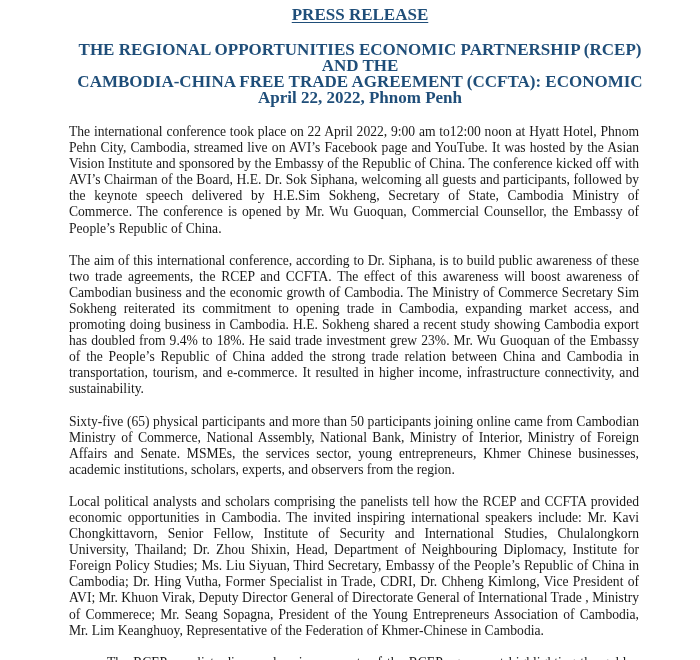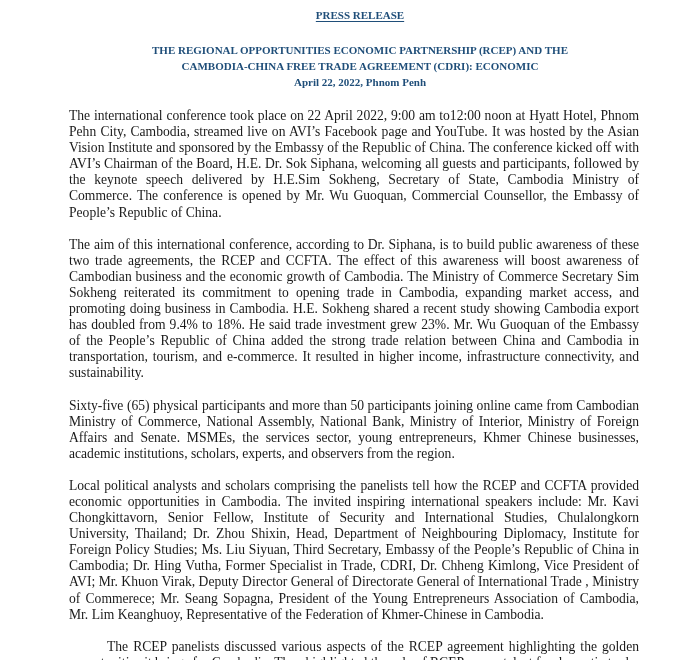--- a/index.html
+++ b/index.html
@@ -18,21 +18,21 @@
     left: 69px;
     top: 0;
     width: 582px;
     font-family: "Liberation Serif", "DejaVu Serif", serif;
     color: #1a1a1a;
   }
   .heading-block {
     text-align: center;
     color: #1f4e79;
     font-weight: bold;
-    font-size: 11px;
+    font-size: 17px;
     line-height: 16px;
   }
   .press-label {
     display: inline-block;
     margin-top: 7px;
     text-decoration: underline;
     text-decoration-thickness: 1px;
     text-underline-offset: 2px;
   }
   .title {
@@ -57,21 +57,21 @@
   }
 </style>
 </head>
 <body>
 
 <div class="page">
   <div class="heading-block" style="color: rgb(31, 78, 121);">
     <div class="press-label">PRESS RELEASE</div>
     <div class="title">
       <div>THE REGIONAL OPPORTUNITIES ECONOMIC PARTNERSHIP (RCEP) AND THE</div>
-      <div>CAMBODIA-CHINA FREE TRADE AGREEMENT (CDRI): ECONOMIC</div>
+      <div>CAMBODIA-CHINA FREE TRADE AGREEMENT (CCFTA): ECONOMIC</div>
     </div>
     <div class="dateline">April 22, 2022, Phnom Penh</div>
   </div>
 
   <div class="body-text">
     <p class="para">The international conference took place on 22 April 2022, 9:00 am to12:00 noon at Hyatt Hotel, Phnom Pehn City, Cambodia, streamed live on AVI’s Facebook page and YouTube. It was hosted by the Asian Vision Institute and sponsored by the Embassy of the Republic of China. The conference kicked off with AVI’s Chairman of the Board, H.E. Dr. Sok Siphana, welcoming all guests and participants, followed by the keynote speech delivered by H.E.Sim Sokheng, Secretary of State, Cambodia Ministry of Commerce. The conference is opened by Mr. Wu Guoquan, Commercial Counsellor, the Embassy of People’s Republic of China.</p>
     <p class="para">The aim of this international conference, according to Dr. Siphana, is to build public awareness of these two trade agreements, the RCEP and CCFTA. The effect of this awareness will boost awareness of Cambodian business and the economic growth of Cambodia. The Ministry of Commerce Secretary Sim Sokheng reiterated its commitment to opening trade in Cambodia, expanding market access, and promoting doing business in Cambodia. H.E. Sokheng shared a recent study showing Cambodia export has doubled from 9.4% to 18%. He said trade investment grew 23%. Mr. Wu Guoquan of the Embassy of the People’s Republic of China added the strong trade relation between China and Cambodia in transportation, tourism, and e-commerce. It resulted in higher income, infrastructure connectivity, and sustainability.</p>
     <p class="para">Sixty-five (65) physical participants and more than 50 participants joining online came from Cambodian Ministry of Commerce, National Assembly, National Bank, Ministry of Interior, Ministry of Foreign Affairs and Senate.  MSMEs, the services sector, young entrepreneurs, Khmer Chinese businesses, academic institutions, scholars, experts, and observers from the region.</p>
     <p class="para">Local political analysts and scholars comprising the panelists tell how the RCEP and CCFTA provided economic opportunities in Cambodia. The invited inspiring international speakers include: Mr. Kavi Chongkittavorn, Senior Fellow, Institute of Security and International Studies, Chulalongkorn University, Thailand; Dr. Zhou Shixin, Head, Department of Neighbouring Diplomacy, Institute for Foreign Policy Studies; Ms. Liu Siyuan, Third Secretary, Embassy of the People’s Republic of China in Cambodia; Dr. Hing Vutha, Former Specialist in Trade, CDRI, Dr. Chheng Kimlong, Vice President of AVI; Mr. Khuon Virak, Deputy Director General of Directorate General of International Trade , Ministry of Commerece; Mr. Seang Sopagna, President of the Young Entrepreneurs Association of Cambodia, Mr. Lim Keanghuoy, Representative of the Federation of Khmer-Chinese in Cambodia.</p>
     <p class="para indent">The RCEP panelists discussed various aspects of the RCEP agreement highlighting the golden opportunities it brings for Cambodia. They highlighted the role of RCEP as a catalyst for domestic trade</p>

